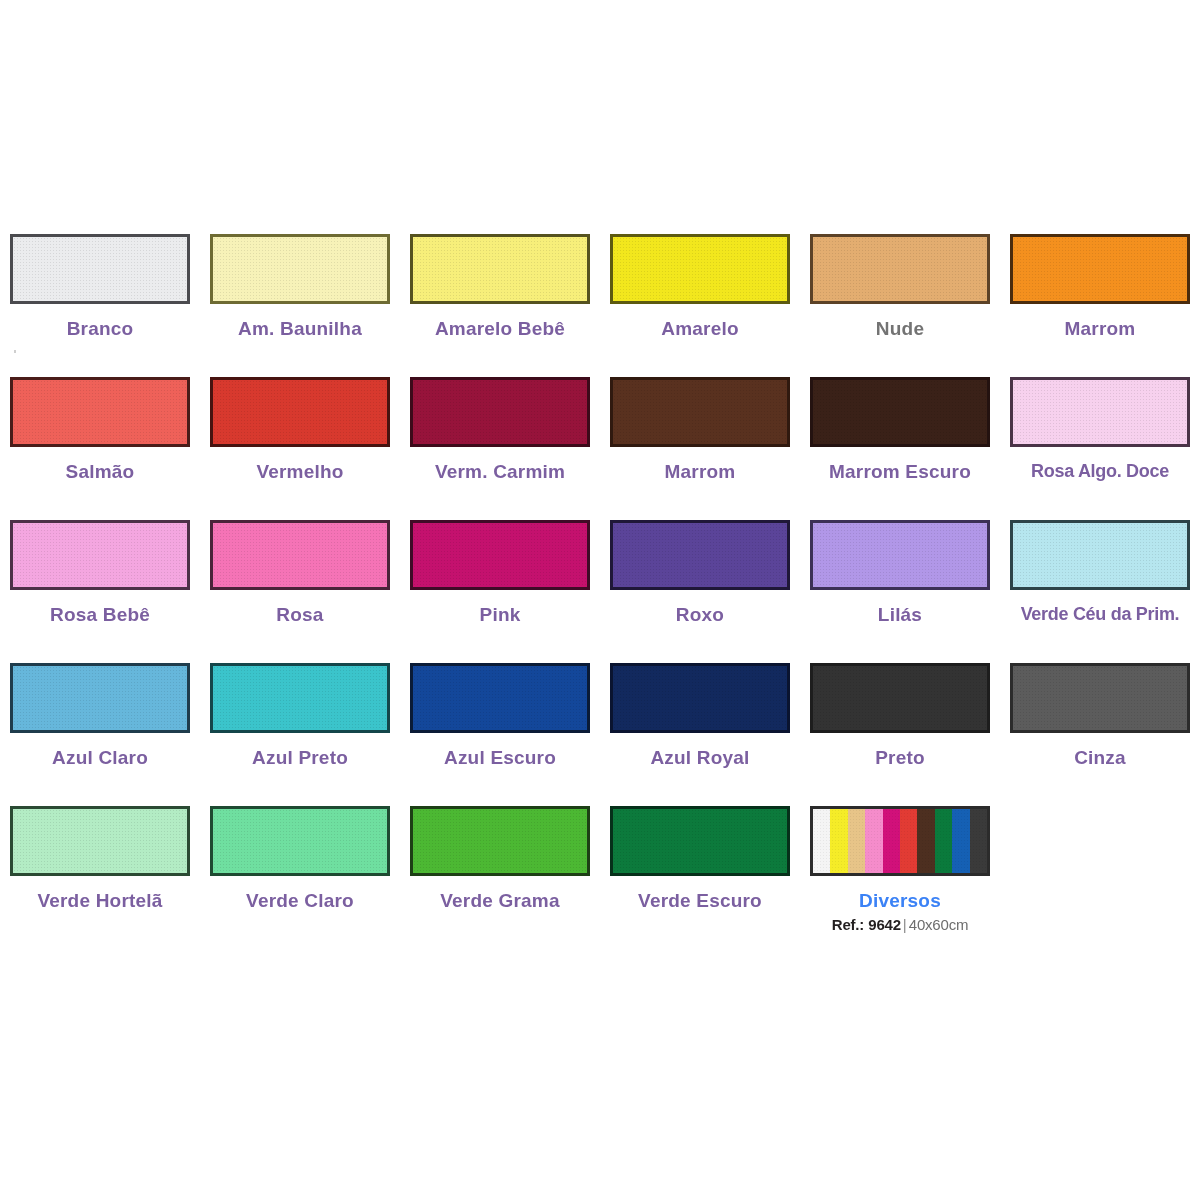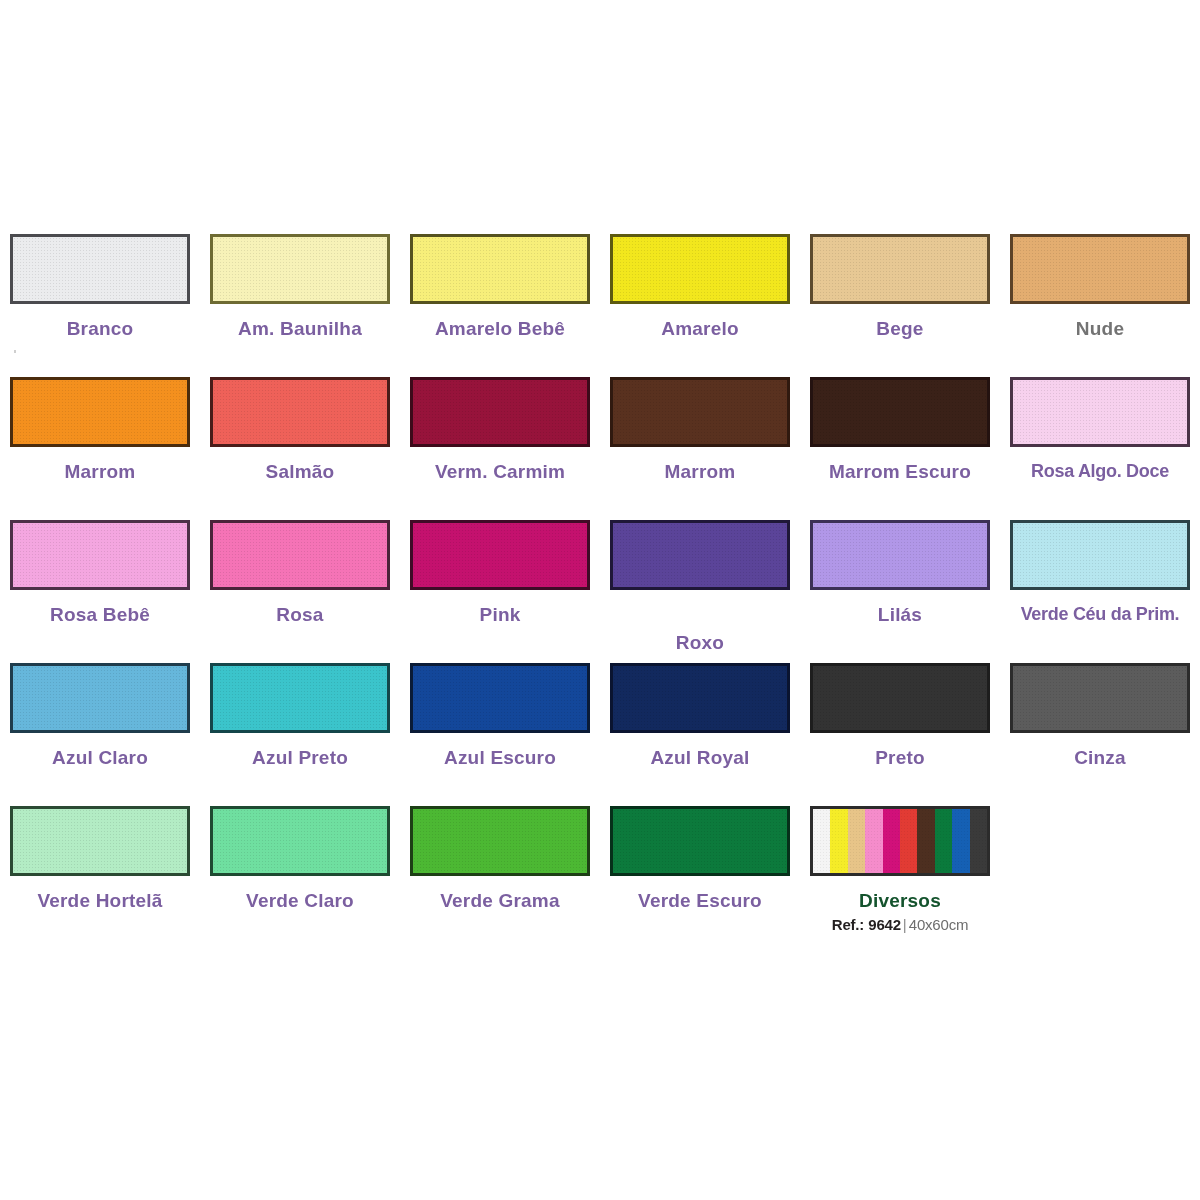--- a/index.html
+++ b/index.html
@@ -122,36 +122,36 @@
       </div>
       <div class="cell">
         <div class="chip" style="border-color: rgb(85, 82, 31); background: rgb(247, 239, 122);"></div>
         <div class="caption" style="color: rgb(123, 95, 160);">Amarelo Bebê</div>
       </div>
       <div class="cell">
         <div class="chip" style="border-color: rgb(93, 90, 16); background: rgb(242, 231, 29);"></div>
         <div class="caption" style="color: rgb(123, 95, 160);">Amarelo</div>
       </div>
       <div class="cell">
-        <div class="chip" style="border-color: rgb(92, 74, 45); background: rgb(231, 200, 148);"></div>
-        <div class="caption" style="color: rgb(123, 95, 160);">Bege</div>
-      </div>
-      <div class="cell">
         <div class="chip" style="border-color: rgb(92, 66, 39); background: rgb(227, 173, 112);"></div>
         <div class="caption" style="color: #737373;">Nude</div>
       </div>
       <div class="cell">
         <div class="chip" style="border-color: rgb(75, 44, 13); background: rgb(244, 144, 30);"></div>
         <div class="caption" style="color: rgb(123, 95, 160);">Marrom</div>
       </div>
       <div class="cell">
         <div class="chip" style="border-color: rgb(74, 28, 25); background: rgb(239, 97, 89);"></div>
         <div class="caption" style="color: rgb(123, 95, 160);">Salmão</div>
       </div>
       <div class="cell">
+        <div class="chip" style="border-color: rgb(71, 19, 16); background: rgb(216, 57, 46);"></div>
+        <div class="caption" style="color: rgb(123, 95, 160);">Vermelho</div>
+      </div>
+      <div class="cell">
         <div class="chip" style="border-color: rgb(61, 10, 26); background: rgb(151, 19, 59);"></div>
         <div class="caption" style="color: rgb(123, 95, 160);">Verm. Carmim</div>
       </div>
       <div class="cell">
         <div class="chip" style="border-color: rgb(48, 25, 15); background: rgb(89, 49, 31);"></div>
         <div class="caption" style="color: rgb(123, 95, 160);">Marrom</div>
       </div>
       <div class="cell">
         <div class="chip" style="border-color: rgb(36, 18, 16); background: rgb(58, 33, 24);"></div>
         <div class="caption" style="color: rgb(123, 95, 160);">Marrom Escuro</div>
@@ -167,21 +167,21 @@
       <div class="cell">
         <div class="chip" style="border-color: rgb(74, 35, 57); background: rgb(245, 115, 182);"></div>
         <div class="caption" style="color: rgb(123, 95, 160);">Rosa</div>
       </div>
       <div class="cell">
         <div class="chip" style="border-color: rgb(63, 11, 39); background: rgb(196, 17, 110);"></div>
         <div class="caption" style="color: rgb(123, 95, 160);">Pink</div>
       </div>
       <div class="cell">
         <div class="chip" style="border-color: rgb(31, 23, 56); background: rgb(91, 68, 153);"></div>
-        <div class="caption" style="color: rgb(123, 95, 160); margin-top: 28px;">Roxo</div>
+        <div class="caption" style="color: rgb(123, 95, 160);">Roxo</div>
       </div>
       <div class="cell">
         <div class="chip" style="border-color: rgb(60, 48, 87); background: rgb(177, 151, 232);"></div>
         <div class="caption" style="color: rgb(123, 95, 160);">Lilás</div>
       </div>
       <div class="cell">
         <div class="chip" style="border-color: rgb(45, 68, 73); background: rgb(182, 230, 239);"></div>
         <div class="caption tight" style="color: rgb(123, 95, 160);">Verde Céu da Prim.</div>
       </div>
       <div class="cell">
@@ -230,20 +230,20 @@
           <div class="stripe" style="background: rgb(245, 236, 40);"></div>
           <div class="stripe" style="background: rgb(231, 196, 136);"></div>
           <div class="stripe" style="background: rgb(245, 140, 203);"></div>
           <div class="stripe" style="background: rgb(209, 16, 122);"></div>
           <div class="stripe" style="background: rgb(226, 59, 52);"></div>
           <div class="stripe" style="background: rgb(77, 47, 32);"></div>
           <div class="stripe" style="background: rgb(10, 122, 60);"></div>
           <div class="stripe" style="background: rgb(21, 96, 180);"></div>
           <div class="stripe" style="background: rgb(58, 58, 58);"></div>
         </div>
-        <div class="caption" style="color: #14532d;">Diversos</div>
+        <div class="caption" style="color: #3b82f6;">Diversos</div>
         <div class="refline"><span class="ref-strong">Ref.:</span> <span class="ref-strong">9642</span><span class="ref-sep">|</span><span class="ref-dim">40x60cm</span></div>
       </div>
     </div>
 
   <div class="speck"></div>
 
 </div>
 
 </body></html>

